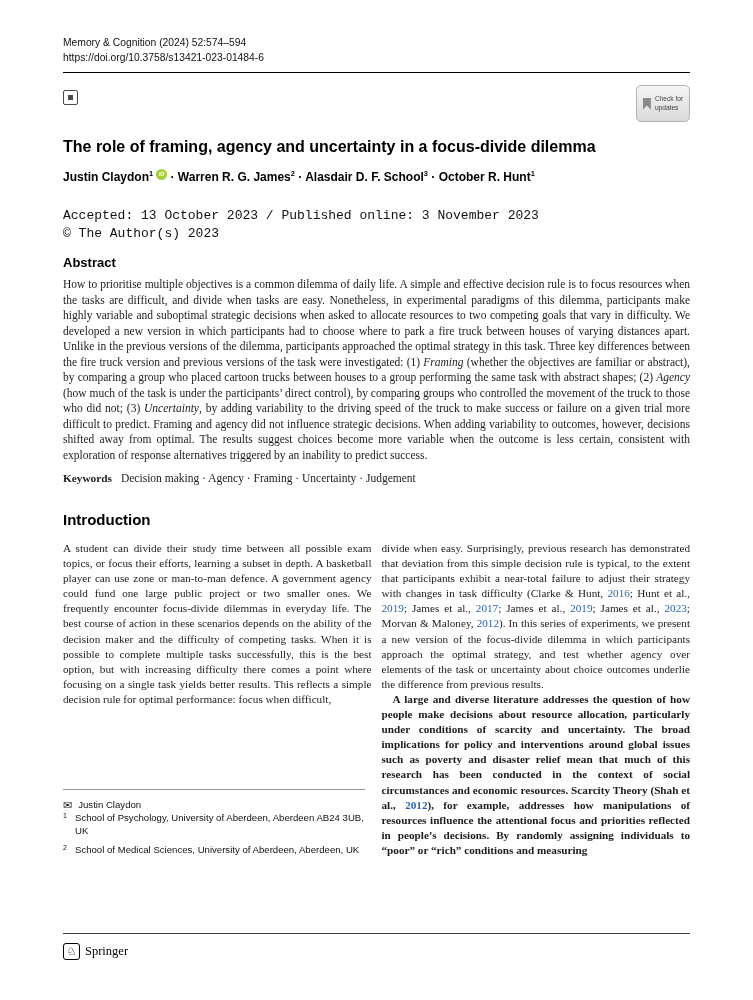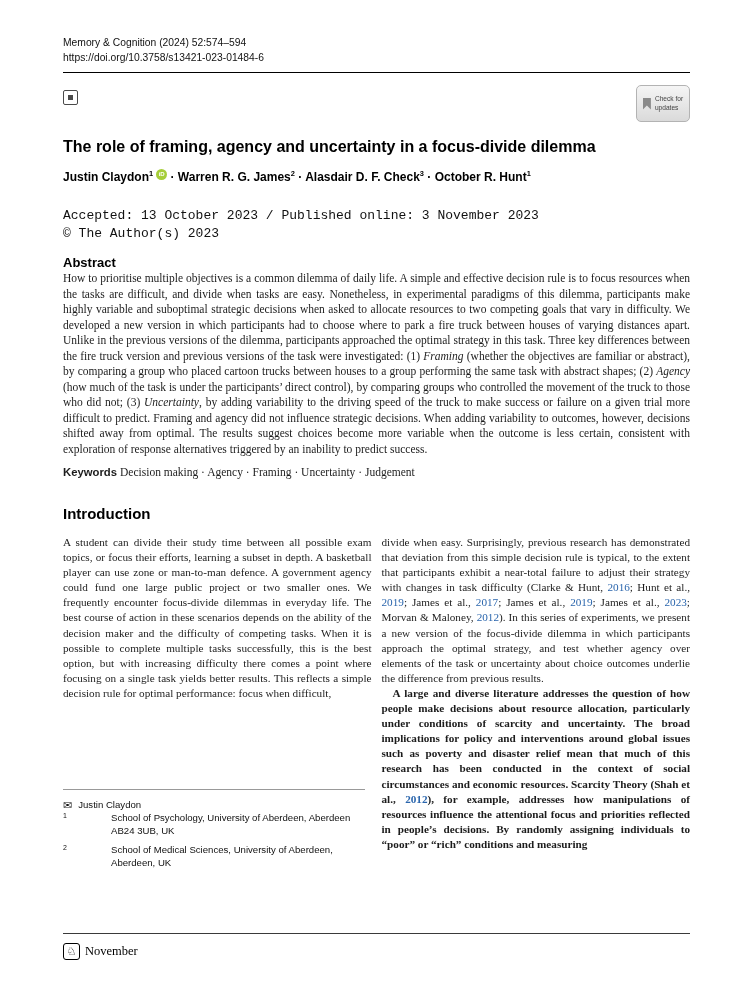--- a/index.html
+++ b/index.html
@@ -20,42 +20,42 @@
   .crossmark-icon{width:8px;height:12px;background:#8a8a8a;clip-path:polygon(0 0,100% 0,100% 100%,50% 66%,0 100%);flex:none;}
   .badge-lines{display:flex;flex-direction:column;font-family:"Liberation Sans",sans-serif;font-size:6.6px;line-height:1.3;color:#444;}
 
   
   .title{position:absolute;top:126px;left:63px;right:63px;font-family:"Liberation Sans",sans-serif;font-weight:bold;font-size:16px;line-height:1.2;color:#000;}
   .authors{position:absolute;top:169px;left:63px;right:63px;font-family:"Liberation Sans",sans-serif;font-weight:bold;font-size:12px;color:#000;}
   .meta{position:absolute;top:207px;left:63px;right:63px;font-family:Liberation Mono, monospace;font-size:13px;line-height:1.4;color:#111;}
 
   
   .content{position:absolute;top:255px;left:63px;right:63px;}
-  .abstract-heading{font-family:"Liberation Sans",sans-serif;font-weight:bold;font-size:13px;color:#000;margin-bottom:1px;}
+  .abstract-heading{font-family:"Liberation Sans",sans-serif;font-weight:bold;font-size:13px;color:#000;margin-bottom:7px;}
   .abstract-body{font-size:11.5px;line-height:15.5px;text-align:justify;}
   .keywords{margin-top:9px;font-size:11.5px;}
-  .keywords .label{font-family:Liberation Sans, sans-serif;font-weight:bold;font-size:11.3px;margin-right:3px;}
+  .keywords .label{font-family:Liberation Serif, serif;font-weight:bold;font-size:11.3px;margin-right:9px;}
   .intro-heading{margin-top:27px;margin-bottom:13px;font-family:"Liberation Sans",sans-serif;font-weight:bold;font-size:15px;color:#000;}
   .columns{display:flex;gap:10px;align-items:flex-start;margin-top:8px;}
   .col{flex:1;font-size:11.2px;line-height:15.1px;text-align:justify;}
   .col p{margin:0;}
   .col p.indent{text-indent:11px;font-weight:bold;}
 
   
   .seg-i{font-style:italic;}
   .seg-link{color:var(--link-color);cursor:pointer;}
   .seg-sup{font-size:62%;vertical-align:super;}
   .icon-orcid{display:inline-block;width:11px;height:11px;border-radius:50%;background:var(--orcid-color);color:#fff;font:bold 6px/11px "Liberation Sans",sans-serif;text-align:center;margin-left:3px;vertical-align:super;cursor:pointer;}
 
   
   .footnotes{position:absolute;top:789px;left:63px;width:302px;border-top:0.9px solid #999;padding-top:9px;font-family:"Liberation Sans",sans-serif;font-size:9.6px;line-height:1.35;color:#111;}
   .corr{display:flex;gap:6px;align-items:flex-start;}
   .envelope{font-size:11px;line-height:1.1;flex:none;}
   .corr-email{margin-left:18px;margin-bottom:11px;}
-  .affil{display:flex;margin-bottom:6px;gap:36px;}
+  .affil{display:flex;margin-bottom:6px;}
   .affil-num{width:12px;flex:none;font-size:7px;position:relative;top:-1px;}
   .affil-text{flex:1;}
 
   
   .footer-rule{position:absolute;top:933px;left:63px;right:63px;border-top:0.9px solid #3a3a3a;}
   .springer{position:absolute;top:943px;left:63px;display:flex;align-items:center;gap:5px;font-family:"Liberation Serif",serif;font-size:12.5px;color:#000;}
   .knight{width:15px;height:15px;border:1.2px solid #000;border-radius:3px;display:flex;align-items:center;justify-content:center;font-size:11px;line-height:1;}
 </style>
 </head>
 <body>
@@ -74,21 +74,21 @@
 
   <div class="updates-badge">
     <span class="crossmark-icon"></span>
     <span class="badge-lines">
       <span>Check for</span>
       <span>updates</span>
     </span>
   </div>
 
   <h1 class="title">The role of framing, agency and uncertainty in a focus-divide dilemma</h1>
-  <div class="authors"><span>Justin Claydon</span><span class="seg-sup">1</span><span class="icon-orcid">iD</span><span> · Warren R. G. James</span><span class="seg-sup">2</span><span> · Alasdair D. F. Check</span><span class="seg-sup">3</span><span> · October R. Hunt</span><span class="seg-sup">1</span></div>
+  <div class="authors"><span>Justin Claydon</span><span class="seg-sup">1</span><span class="icon-orcid">iD</span><span> · Warren R. G. James</span><span class="seg-sup">2</span><span> · Alasdair D. F. School</span><span class="seg-sup">3</span><span> · October R. Hunt</span><span class="seg-sup">1</span></div>
   <div class="meta">
     <div>Accepted: 13 October 2023 / Published online: 3 November 2023</div>
     <div>© The Author(s) 2023</div>
   </div>
 
   <div class="content">
     <div class="abstract-heading">Abstract</div>
     <div class="abstract-body"><span>How to prioritise multiple objectives is a common dilemma of daily life. A simple and effective decision rule is to focus resources when the tasks are difficult, and divide when tasks are easy. Nonetheless, in experimental paradigms of this dilemma, participants make highly variable and suboptimal strategic decisions when asked to allocate resources to two competing goals that vary in difficulty. We developed a new version in which participants had to choose where to park a fire truck between houses of varying distances apart. Unlike in the previous versions of the dilemma, participants approached the optimal strategy in this task. Three key differences between the fire truck version and previous versions of the task were investigated: (1) </span><span class="seg-i">Framing</span><span> (whether the objectives are familiar or abstract), by comparing a group who placed cartoon trucks between houses to a group performing the same task with abstract shapes; (2) </span><span class="seg-i">Agency</span><span> (how much of the task is under the participants’ direct control), by comparing groups who controlled the movement of the truck to those who did not; (3) </span><span class="seg-i">Uncertainty</span><span>, by adding variability to the driving speed of the truck to make success or failure on a given trial more difficult to predict. Framing and agency did not influence strategic decisions. When adding variability to outcomes, however, decisions shifted away from optimal. The results suggest choices become more variable when the outcome is less certain, consistent with exploration of response alternatives triggered by an inability to predict success.</span></div>
 
     <div class="keywords">
@@ -119,16 +119,16 @@
     </div>
     <div class="affil">
       <span class="affil-num">2</span>
       <span class="affil-text">School of Medical Sciences, University of Aberdeen, Aberdeen, UK</span>
     </div>
   </div>
 
   <div class="footer-rule"></div>
   <div class="springer">
     <span class="knight">♘</span>
-    <span>November</span>
+    <span>Springer</span>
   </div>
 
 </div>
 
 </body></html>

